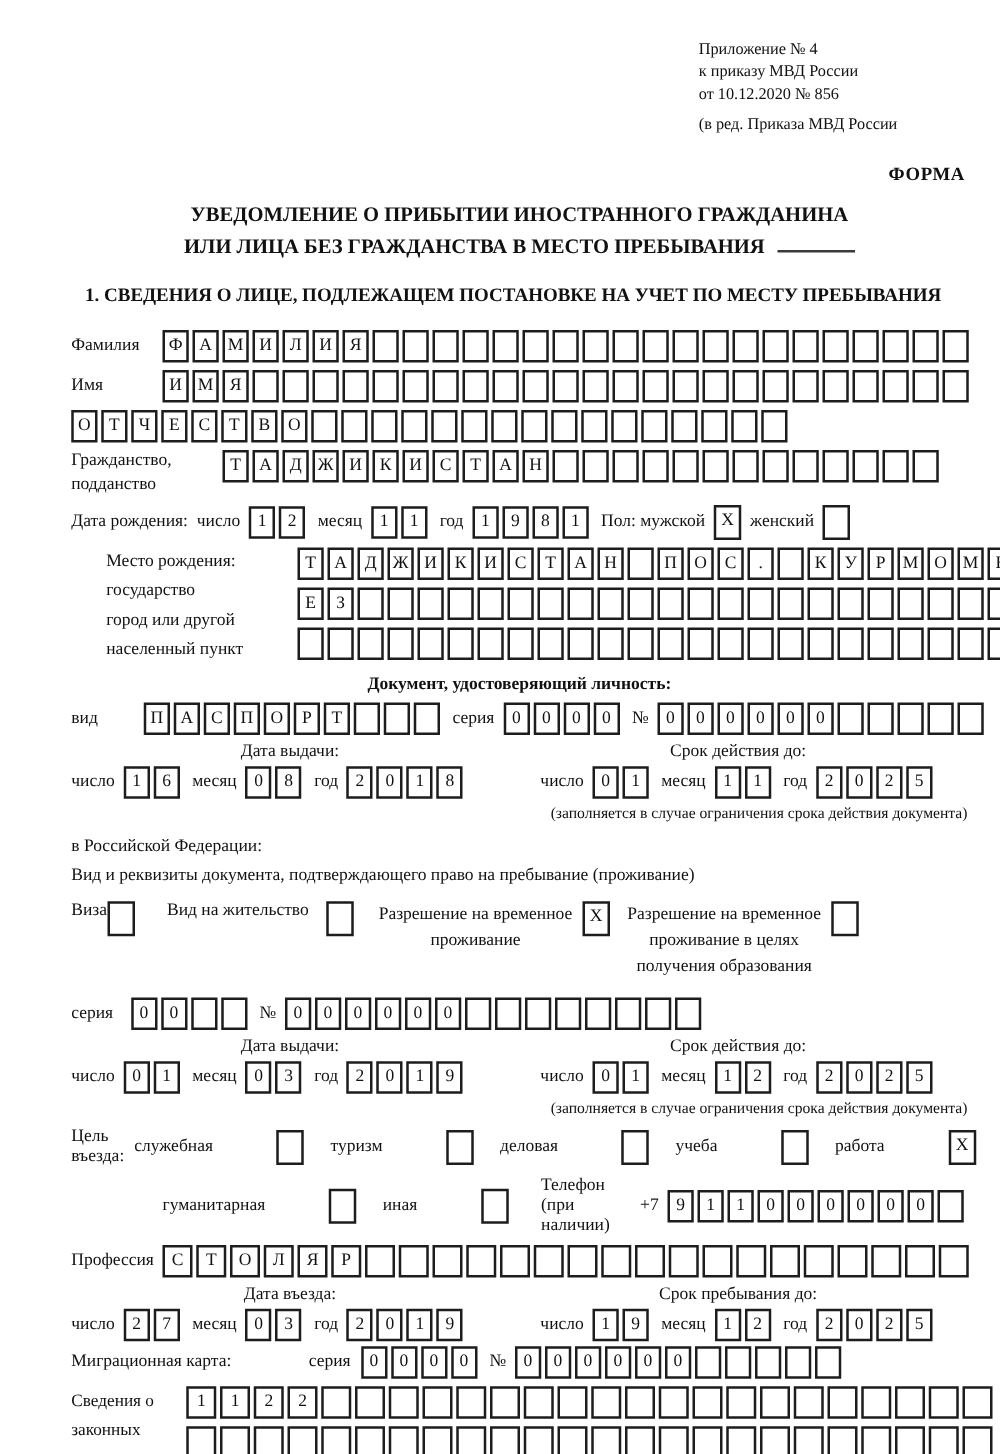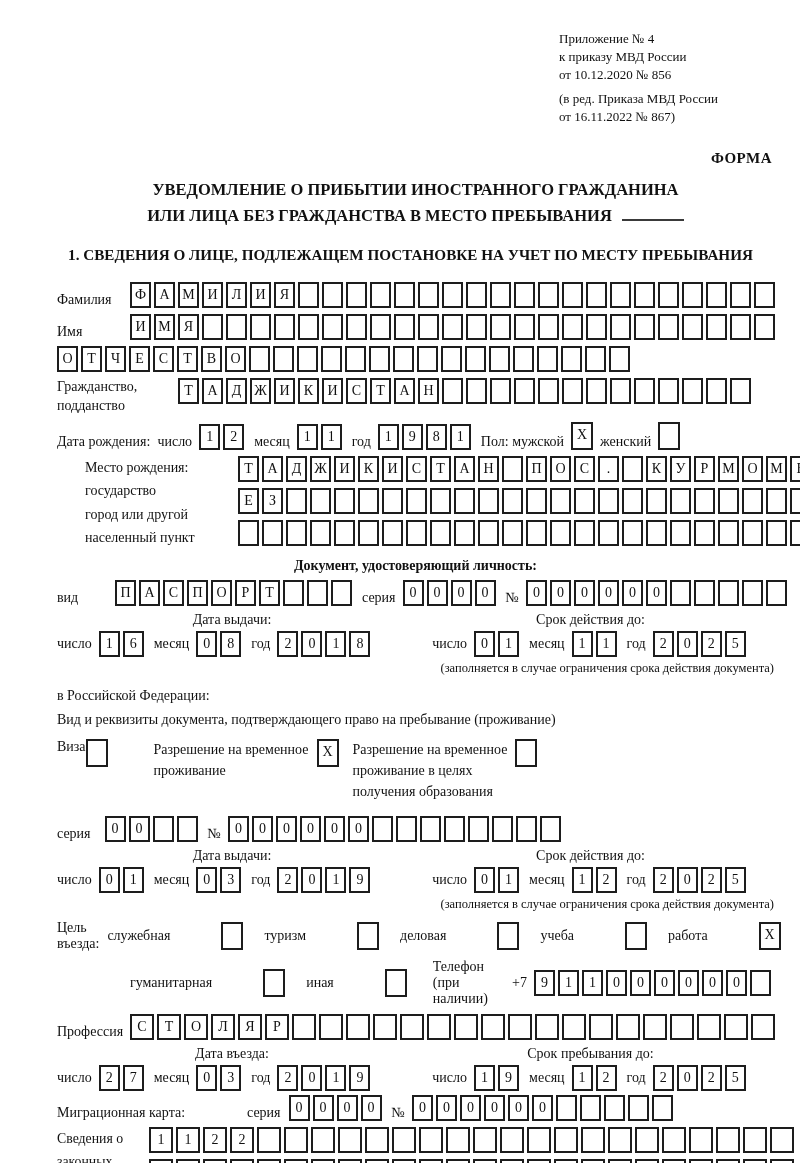--- a/index.html
+++ b/index.html
@@ -12,21 +12,21 @@
   }
   
   .top-note{width:215px;margin-left:auto;font-size:13px;line-height:1.4;}
   .top-note .p2{margin-top:5px;}
   .forma{margin:24px 2px 10px 0;text-align:right;font-weight:bold;font-size:15px;letter-spacing:.5px;}
   .title{text-align:center;font-weight:bold;font-size:16.5px;line-height:1.55;margin-bottom:18px;}
   .uline{display:inline-block;width:62px;height:13px;border-bottom:2px solid #3a3a3a;margin-left:10px;}
   .sec-h{font-weight:bold;font-size:15.2px;text-align:center;margin:0 0 18px -10px;white-space:nowrap;}
 
   
-  .row{display:flex;align-items:flex-end;margin-bottom:6px;font-size:14px;}
+  .row{display:flex;align-items:center;margin-bottom:6px;font-size:14px;}
   .row.top{align-items:flex-start;}
   .lbl{flex:none;}
   .lbl div{line-height:1.35;}
   .w73{width:73px;}  .w158{width:158px;} .w121{width:121px;} .w153{width:153px;margin-left:28px;} .w58{width:58px;} .w90{width:92px;}
 
   
   .cells{display:flex;flex-wrap:nowrap;}
   .cell{
     flex:none;display:inline-block;box-sizing:content-box;
     width:17px;height:22px;border:2px solid #1d1d1d;margin-right:3px;
@@ -48,21 +48,21 @@
   .dgroup{display:flex;align-items:center;}
   .dgroup.left{width:350px;}
   .dgroup.right{flex:1;justify-content:center;}
   .dnote{font-size:12.5px;text-align:right;margin:0 0 8px;}
 
   .intro{font-size:14px;line-height:1.7;}
 
   
   .permit-row{display:flex;align-items:flex-start;font-size:14px;margin:8px 0 14px;}
   .permit-item{display:flex;align-items:flex-start;}
-  .permit-text{line-height:1.5;}
+  .permit-text{text-align:center;line-height:1.5;}
   .gap8{width:8px;} .gap14{width:14px;} .gap20{width:20px;} .gap26{width:26px;}
 
   .purpose-row{display:flex;align-items:center;font-size:14px;margin-bottom:7px;flex-wrap:nowrap;}
   .purpose-row .opt{display:flex;align-items:center;margin-right:9px;gap:45px;}
   .purpose-row .opt span{margin-right:6px;}
   .indent73{margin-left:73px;}
 
   .doc-h{text-align:center;font-weight:bold;font-size:14px;margin:6px 0 6px;}
 
   .bp{display:flex;align-items:flex-start;margin-bottom:4px;}
@@ -76,21 +76,20 @@
 </head>
 <body>
 
 <div class="page">
 
   <div class="top-note">
     <div>Приложение № 4</div>
     <div>к приказу МВД России</div>
     <div>от 10.12.2020 № 856</div>
     <div class="p2">(в ред. Приказа МВД России</div>
-    <div>от 16.11.2022 № 867)</div>
   </div>
 
   <div class="forma">ФОРМА</div>
 
   <div class="title">
     <div>УВЕДОМЛЕНИЕ О ПРИБЫТИИ ИНОСТРАННОГО ГРАЖДАНИНА</div>
     <div><span>ИЛИ ЛИЦА БЕЗ ГРАЖДАНСТВА В МЕСТО ПРЕБЫВАНИЯ</span><span class="uline"></span></div>
   </div>
 
   <div class="sec-h">1. СВЕДЕНИЯ О ЛИЦЕ, ПОДЛЕЖАЩЕМ ПОСТАНОВКЕ НА УЧЕТ ПО МЕСТУ ПРЕБЫВАНИЯ</div>
@@ -432,20 +431,27 @@
   </div>
 
   <div class="permit-row">
     <div class="permit-item">
       <span>Виза</span>
       <span class="cbox">
           <span class="cell"></span>
         </span>
     </div>
     <span class="gap26"></span>
+    <div class="permit-item">
+      <span>Вид на жительство</span>
+      <span class="gap14"></span>
+      <span class="cbox">
+          <span class="cell"></span>
+        </span>
+    </div>
     <span class="gap20"></span>
     <div class="permit-item">
       <div class="permit-text">
         <div>Разрешение на временное</div>
         <div>проживание</div>
       </div>
       <span class="gap8"></span>
       <span class="cbox">
           <span class="cell">X</span>
         </span>

